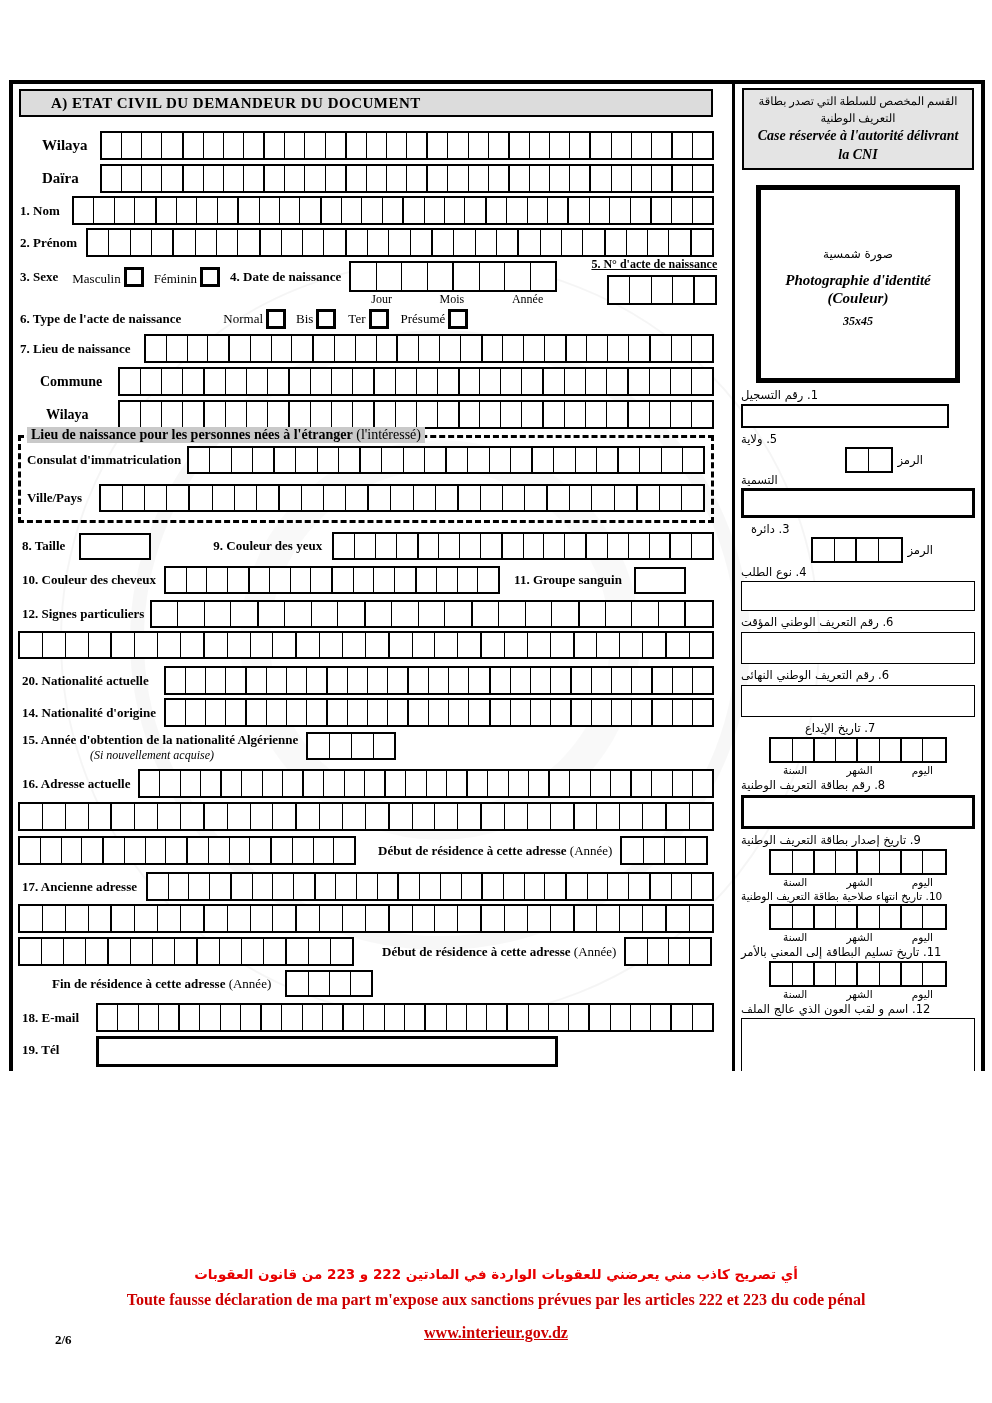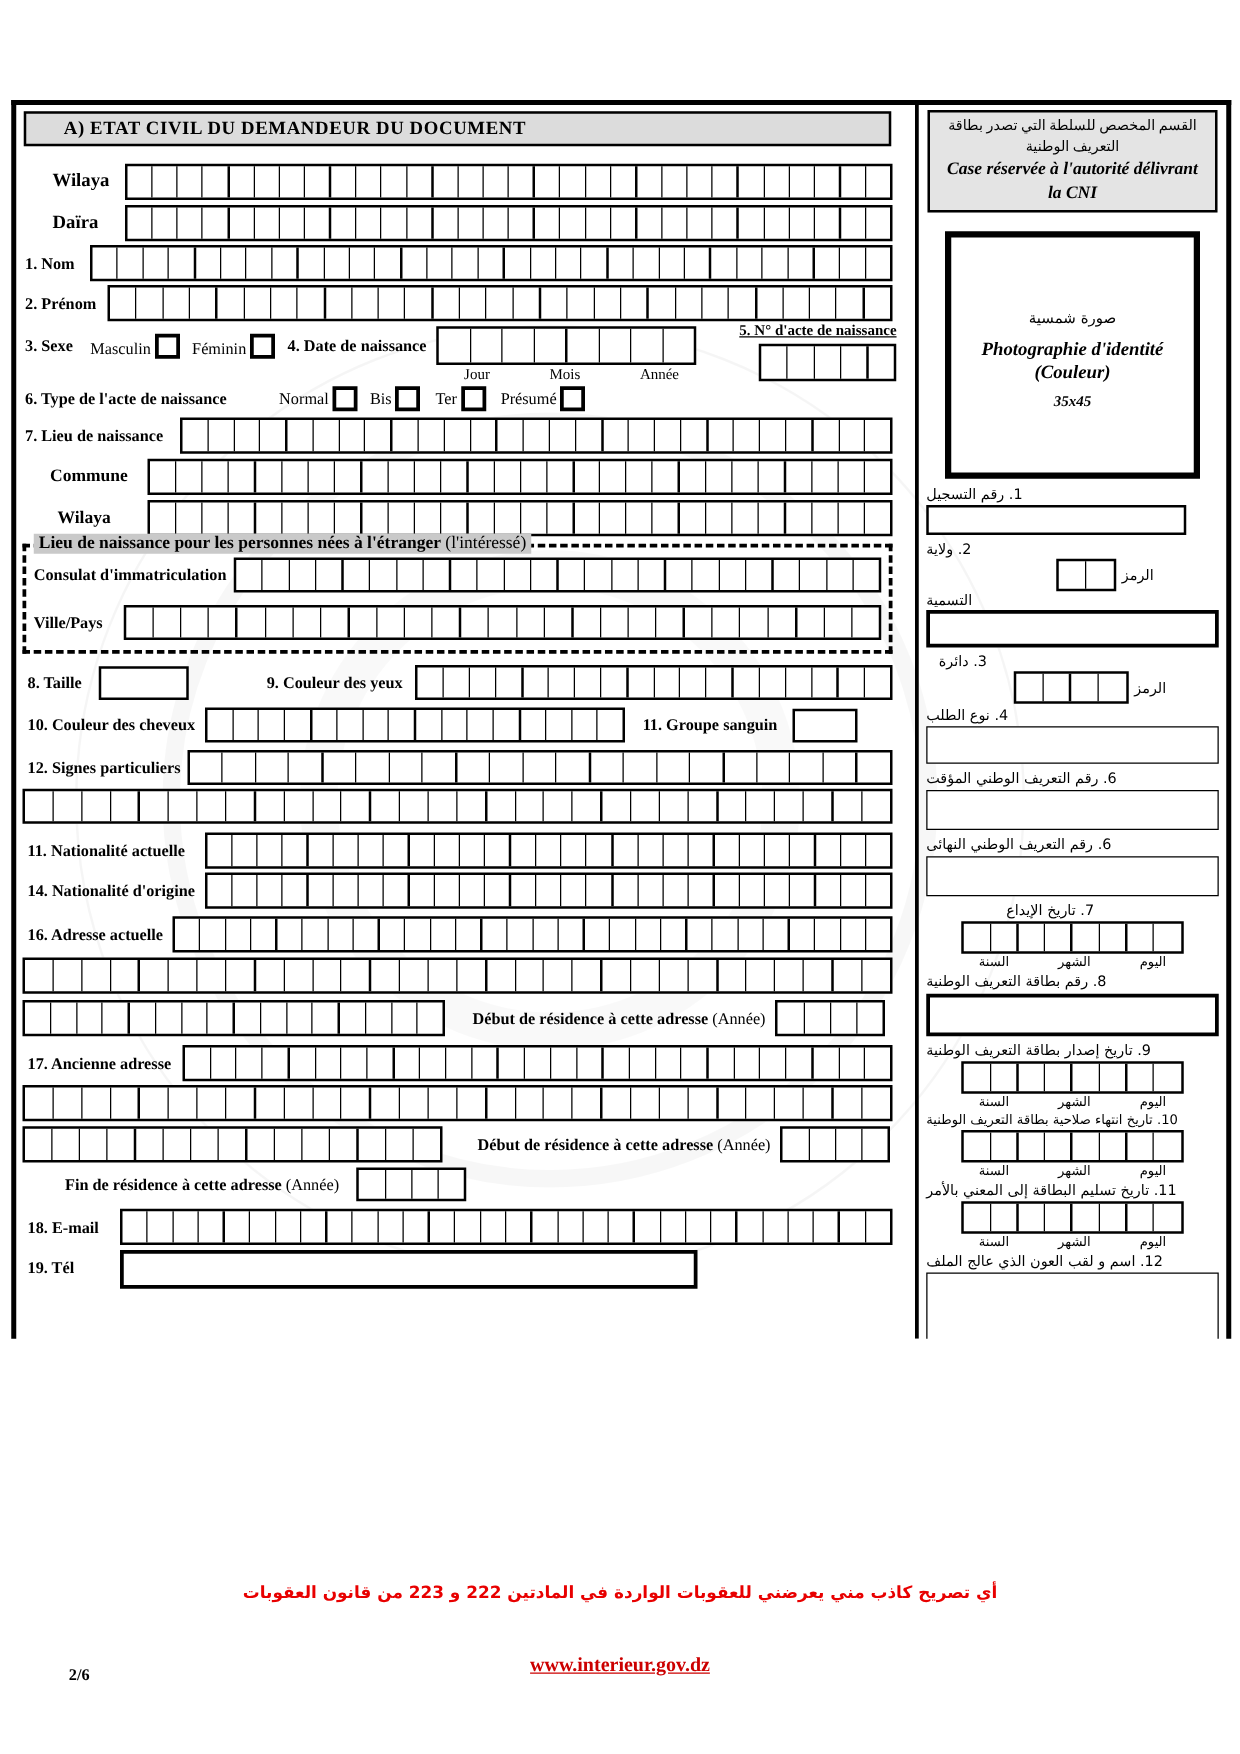--- a/index.html
+++ b/index.html
@@ -567,21 +567,21 @@
             <div class="cell"></div>
             <div class="cell"></div>
             <div class="cell"></div>
             <div class="cell"></div>
             <div class="cell"></div>
             <div class="cell"></div>
           </div>
       </div>
 
       <div class="row" style="margin-top:7px;">
-        <span class="lblb" style="width:146px;padding-left:4px;">11. Nationalité actuelle</span>
+        <span class="lblb" style="width:146px;padding-left:4px;">20. Nationalité actuelle</span>
         <div class="cells">
             <div class="cell"></div>
             <div class="cell"></div>
             <div class="cell"></div>
             <div class="cell"></div>
             <div class="cell"></div>
             <div class="cell"></div>
             <div class="cell"></div>
             <div class="cell"></div>
             <div class="cell"></div>
@@ -632,20 +632,32 @@
             <div class="cell"></div>
             <div class="cell"></div>
             <div class="cell"></div>
             <div class="cell"></div>
             <div class="cell"></div>
             <div class="cell"></div>
             <div class="cell"></div>
           </div>
       </div>
 
+      <div class="row" style="margin-top:5px;align-items:flex-start;">
+        <div style="flex:none;">
+          <div class="lblb" style="padding-left:4px;">15. Année d'obtention de la nationalité Algérienne</div>
+          <div class="lbl" style="font-style:italic;font-size:12px;padding-left:72px;">(Si nouvellement acquise)</div>
+        </div>
+        <div class="cells" style="height:28px;width:90px;flex:none;margin-left:8px;">
+            <div class="cell"></div>
+            <div class="cell"></div>
+            <div class="cell"></div>
+            <div class="cell"></div>
+          </div>
+      </div>
 
       <div class="row" style="margin-top:6px;">
         <span class="lblb" style="width:120px;padding-left:4px;">16. Adresse actuelle</span>
         <div class="cells">
             <div class="cell"></div>
             <div class="cell"></div>
             <div class="cell"></div>
             <div class="cell"></div>
             <div class="cell"></div>
             <div class="cell"></div>
@@ -893,21 +905,21 @@
       <div class="photo-box">
         <div class="ar">صورة شمسية</div>
         <div class="fr">Photographie d'identité</div>
         <div class="fr">(Couleur)</div>
         <div class="sz">35x45</div>
       </div>
 
       <div class="arlbl" style="margin-top:5px;">1. رقم التسجيل</div>
       <div class="boxplain" style="height:24px;margin-top:2px;width:208px;"></div>
 
-      <div class="arlbl" style="margin-top:4px;">2. ولاية</div>
+      <div class="arlbl" style="margin-top:4px;">5. ولاية</div>
       <div class="rtl" style="display:flex;align-items:center;margin-top:1px;padding-right:52px;">
         <span class="arlbl" style="margin-left:4px;">الرمز</span>
         <div class="dgrid" style="direction:ltr;">
             <div class="cell"></div>
             <div class="cell"></div>
           </div>
       </div>
       <div class="arlbl" style="margin-top:0;">التسمية</div>
       <div class="boxthick" style="height:30px;margin-top:1px;"></div>
 
@@ -1011,17 +1023,18 @@
       </div>
 
       <div class="arlbl" style="margin-top:2px;">12. اسم و لقب العون الذي عالج الملف</div>
       <div class="boxplain" style="height:56px;margin-top:2px;border-width:1.5px;"></div>
 
     </div>
   </div>
 
 
   <div class="warn-ar">أي تصريح كاذب مني يعرضني للعقوبات الواردة في المادتين 222 و 223 من قانون العقوبات</div>
+  <div class="warn-fr">Toute fausse déclaration de ma part m'expose aux sanctions prévues par les articles 222 et 223 du code pénal</div>
   <div class="pagenum">2/6</div>
   <div class="weblink">
     <a href="#">www.interieur.gov.dz</a>
   </div>
 </div>
 
 </body></html>

